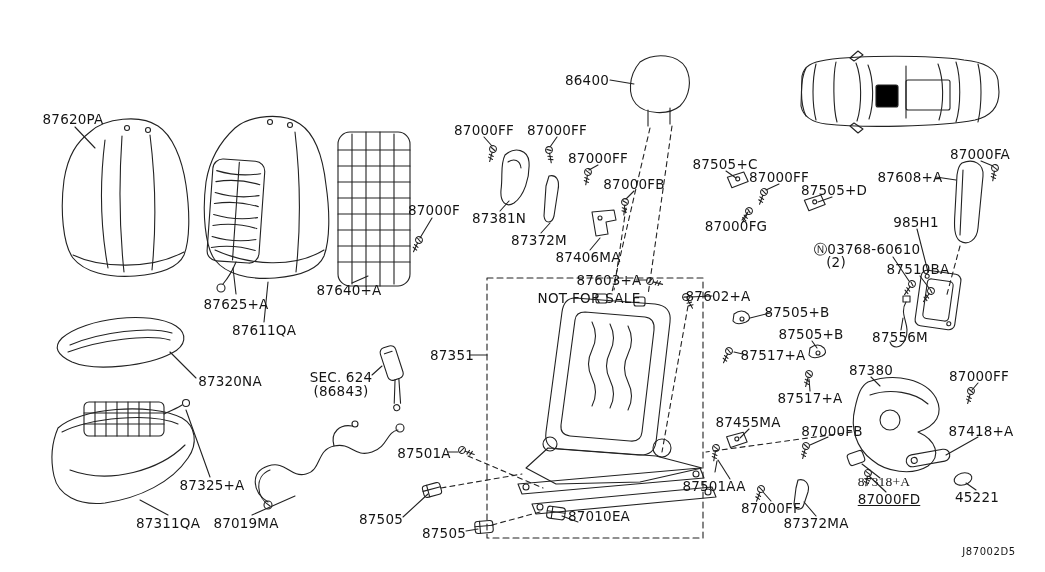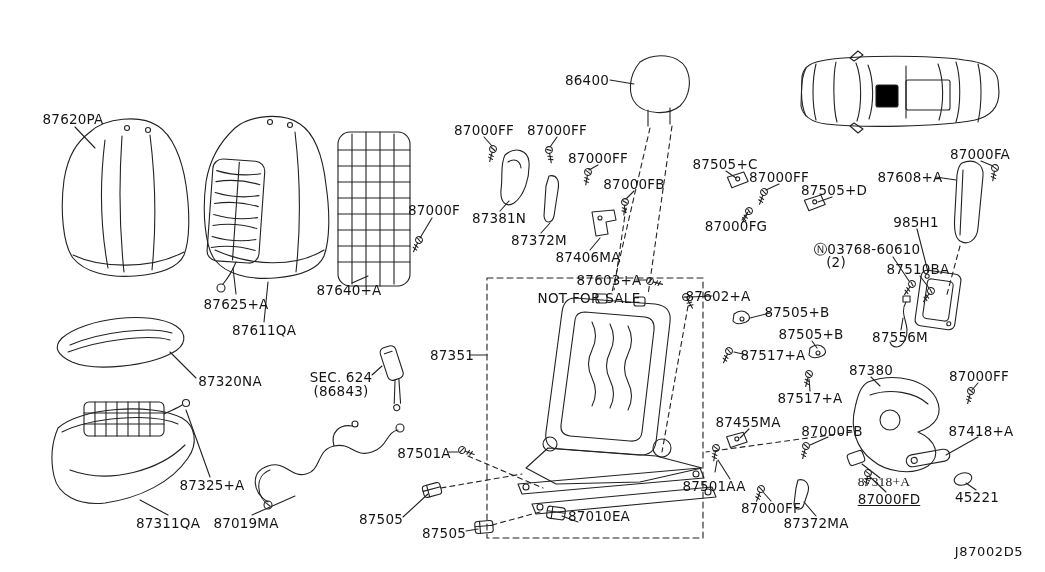--- a/index.html
+++ b/index.html
@@ -5,21 +5,21 @@
   * { margin:0; padding:0; box-sizing:border-box; }
   html,body { background:#ffffff; }
   body { font-family:"DejaVu Sans","Liberation Sans",sans-serif; }
   .stage { position:relative; width:1045px; height:572px; background:#ffffff; overflow:hidden; }
   .stage > svg { position:absolute; left:0; top:0; }
   .labels { position:absolute; left:0; top:0; width:100%; height:100%; pointer-events:none; }
   .part-label {
     position:absolute; transform:translate(-50%,-50%);
     font-size:13.5px; color:#141414; white-space:nowrap; letter-spacing:.2px;
   }
-  .part-label.code { font-size:13px; letter-spacing:.6px; }
+  .part-label.code { font-size:10px; letter-spacing:.6px; }
   .part-label.nfs { letter-spacing:.3px; }
 </style>
 </head>
 <body>
 
 <div class="stage">
 
 <svg width="1045" height="572" viewBox="0 0 1045 572" fill="none" stroke="#222" stroke-width="1.1" stroke-linecap="round" stroke-linejoin="round">
 
   <defs>

